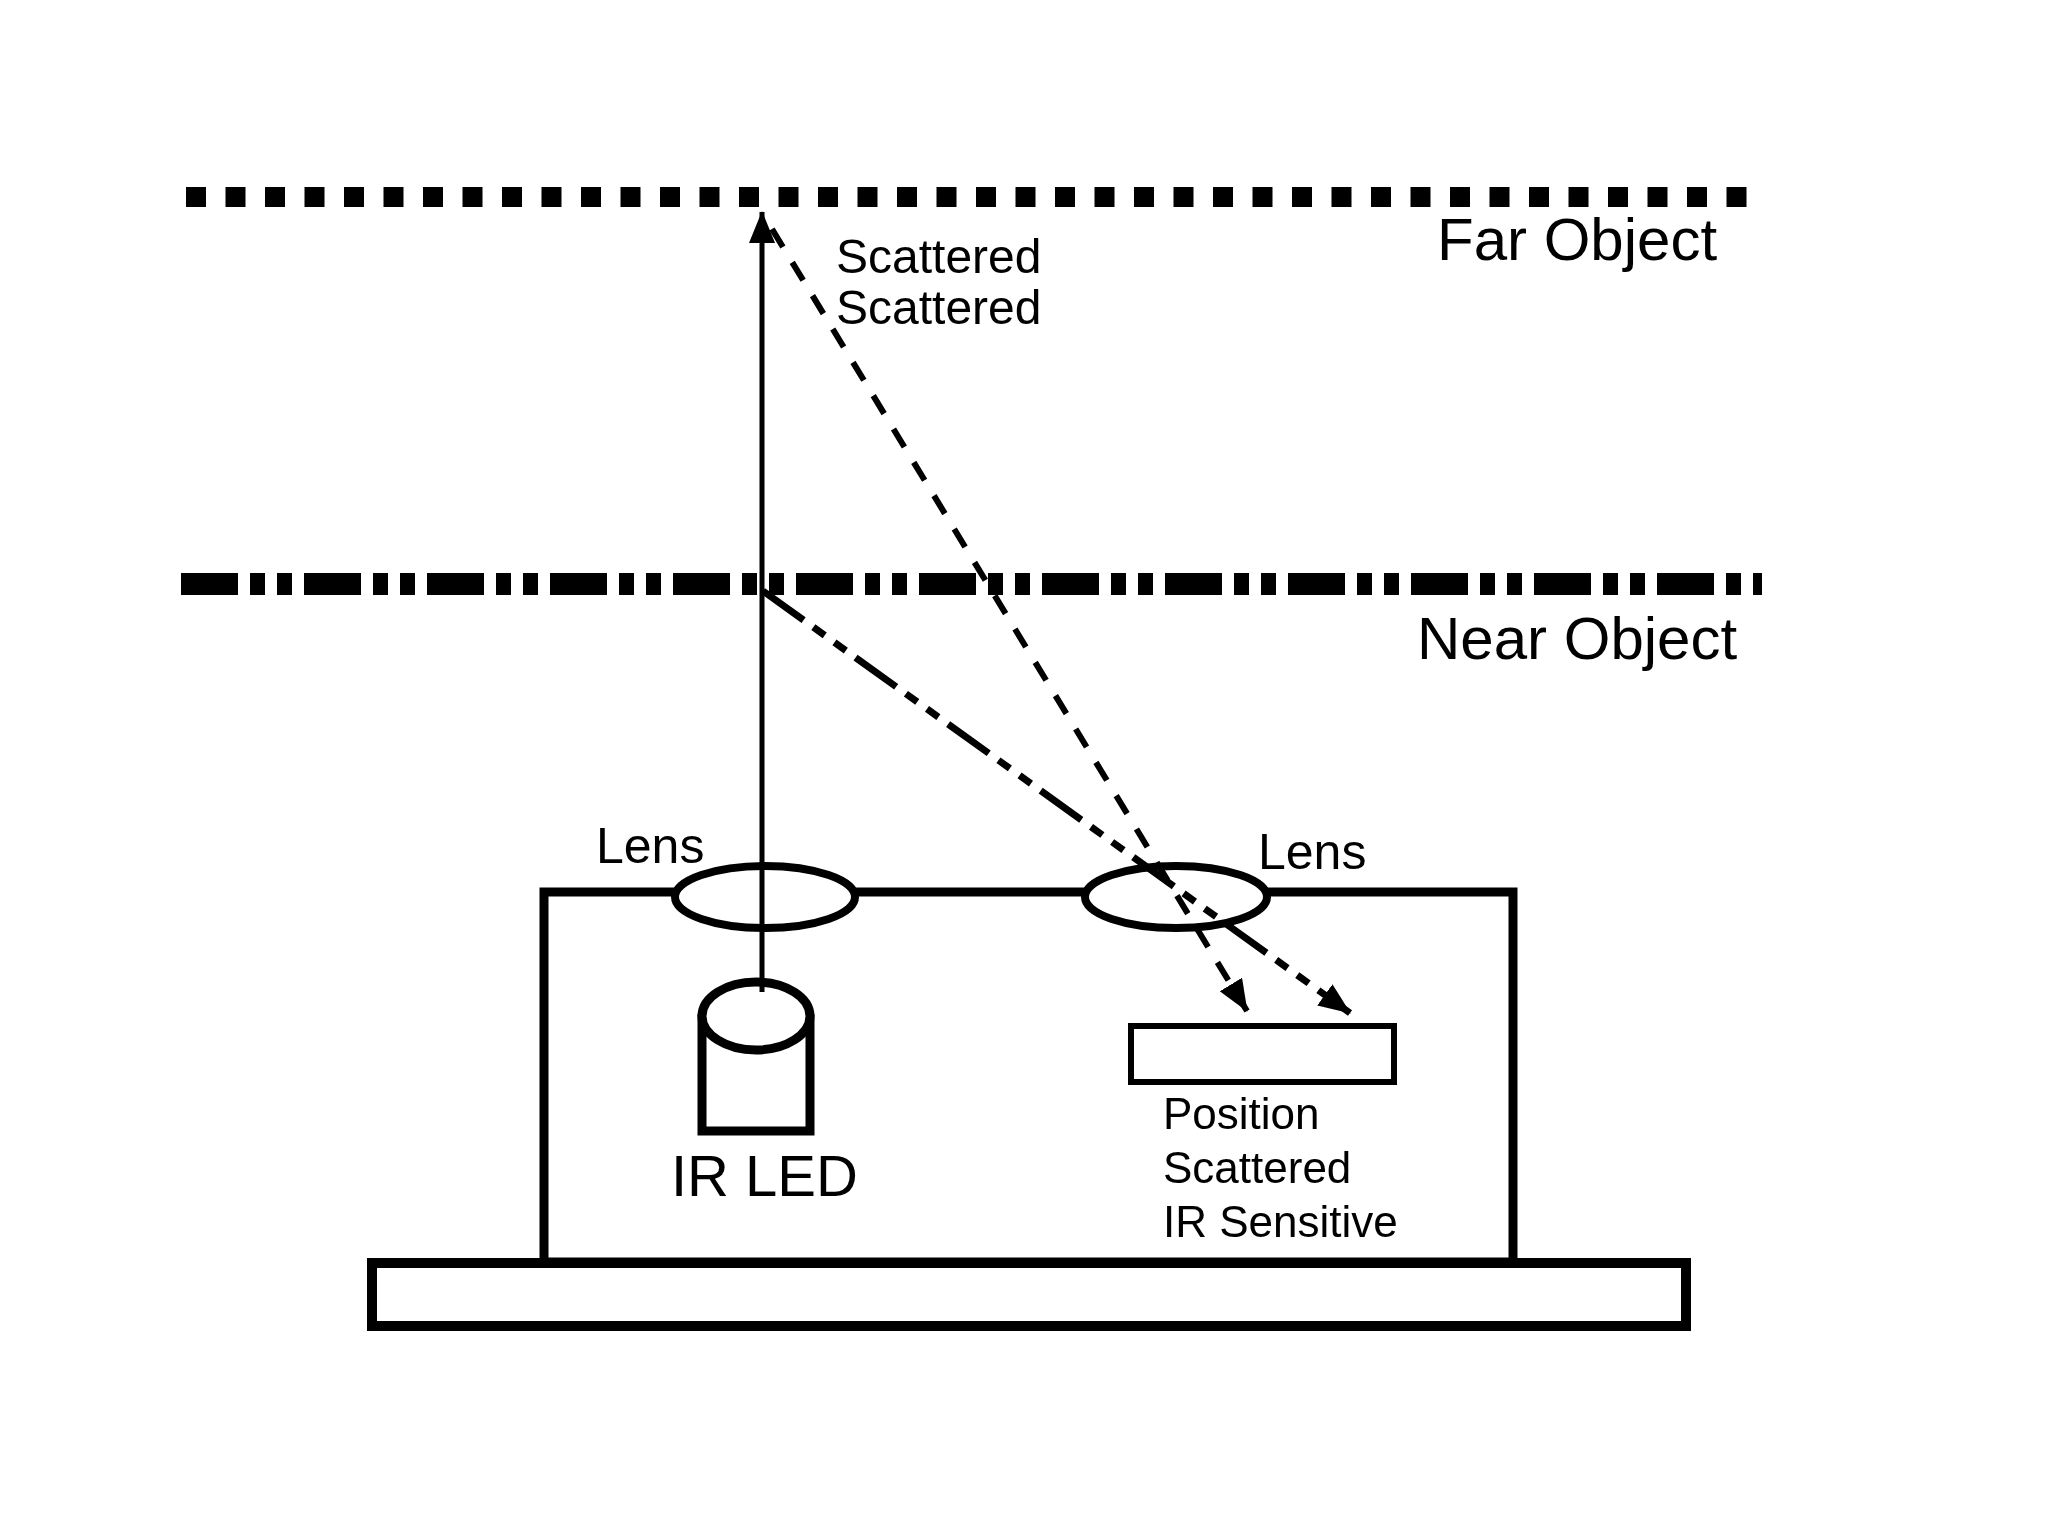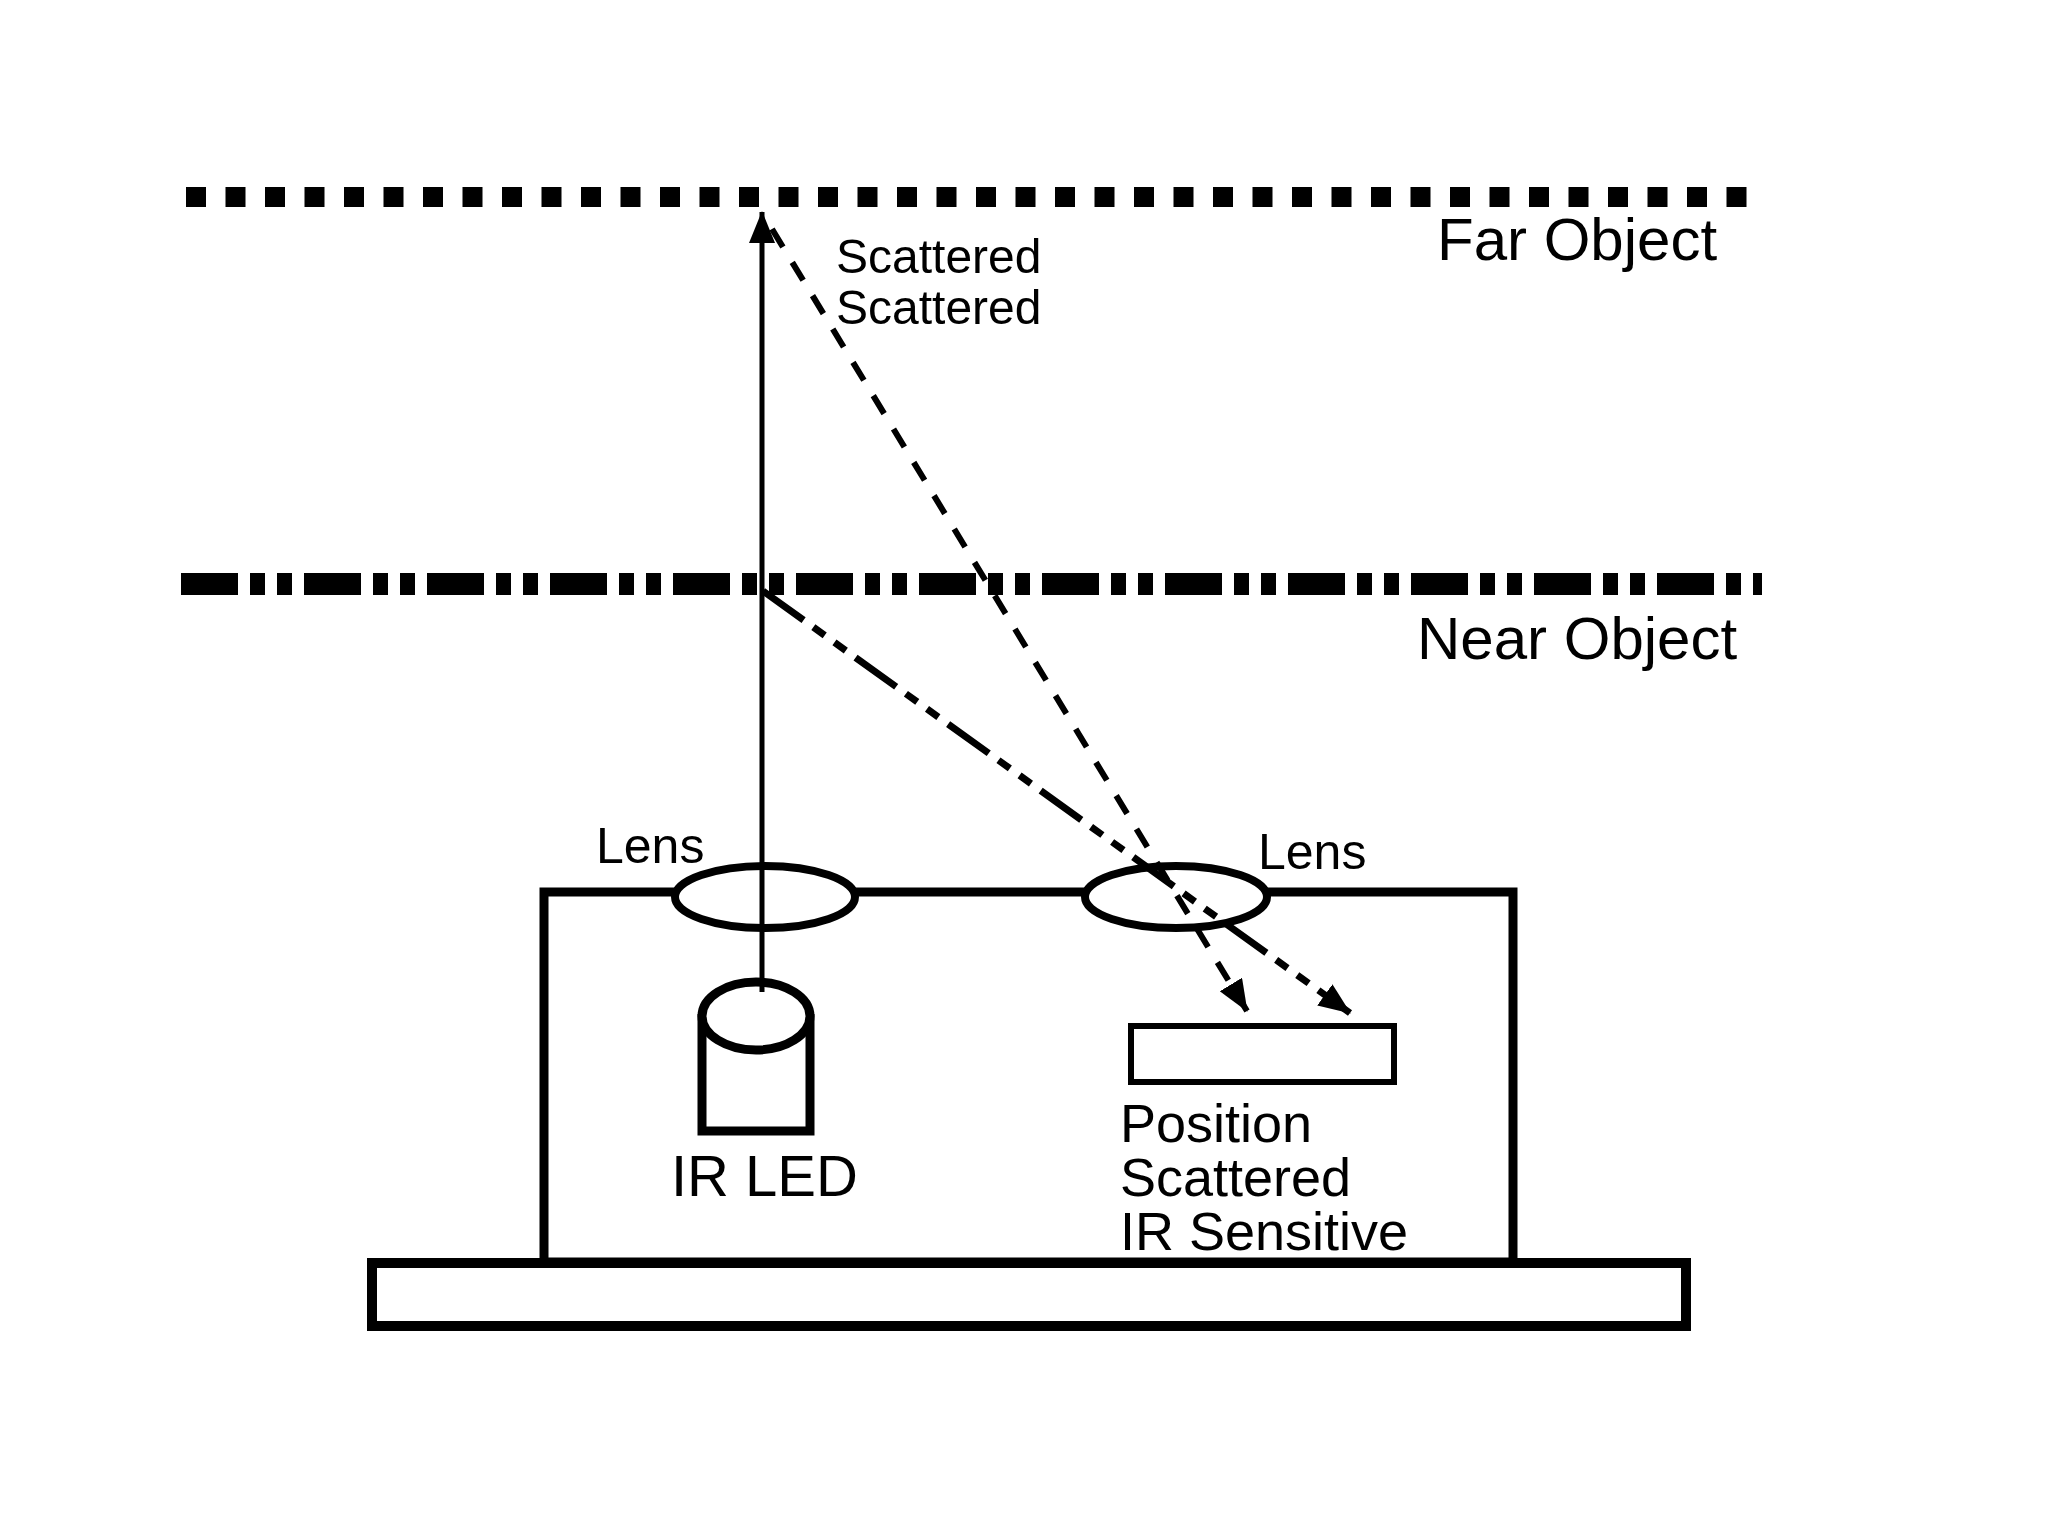--- a/index.html
+++ b/index.html
@@ -26,21 +26,21 @@
     color: #000;
     white-space: nowrap;
     font-weight: 400;
   }
   .label-far    { left: 1437px; top: 209px;  font-size: 60px; line-height: 62px; }
   .label-near   { left: 1417px; top: 600px;  font-size: 60px; line-height: 62px; margin-top: 8px; }
   .label-scatter{ left: 828px;  top: 231px;  font-size: 48px; line-height: 51px; margin-left: 8px; }
   .label-lens-l { left: 596px;  top: 820px;  font-size: 50px; line-height: 52px; }
   .label-lens-r { left: 1258px; top: 826px;  font-size: 50px; line-height: 52px; }
   .label-irled  { left: 671px;  top: 1146px; font-size: 58px; line-height: 60px; }
-  .label-psd    { left: 1120px; top: 1087px; font-size: 54px; line-height: 54px; margin-top: 9px; }
+  .label-psd    { left: 1163px; top: 1087px; font-size: 44px; line-height: 54px; }
 </style>
 </head>
 <body>
 
 <div class="canvas">
 
   <svg class="diagram-svg" width="2048" height="1537" viewBox="0 0 2048 1537">
     <defs>
       <marker id="arrowhead" markerUnits="userSpaceOnUse" markerWidth="36" markerHeight="30" refX="31" refY="13" orient="auto">
         <path d="M0,0 L32,13 L0,26 Z" fill="#000"></path>

